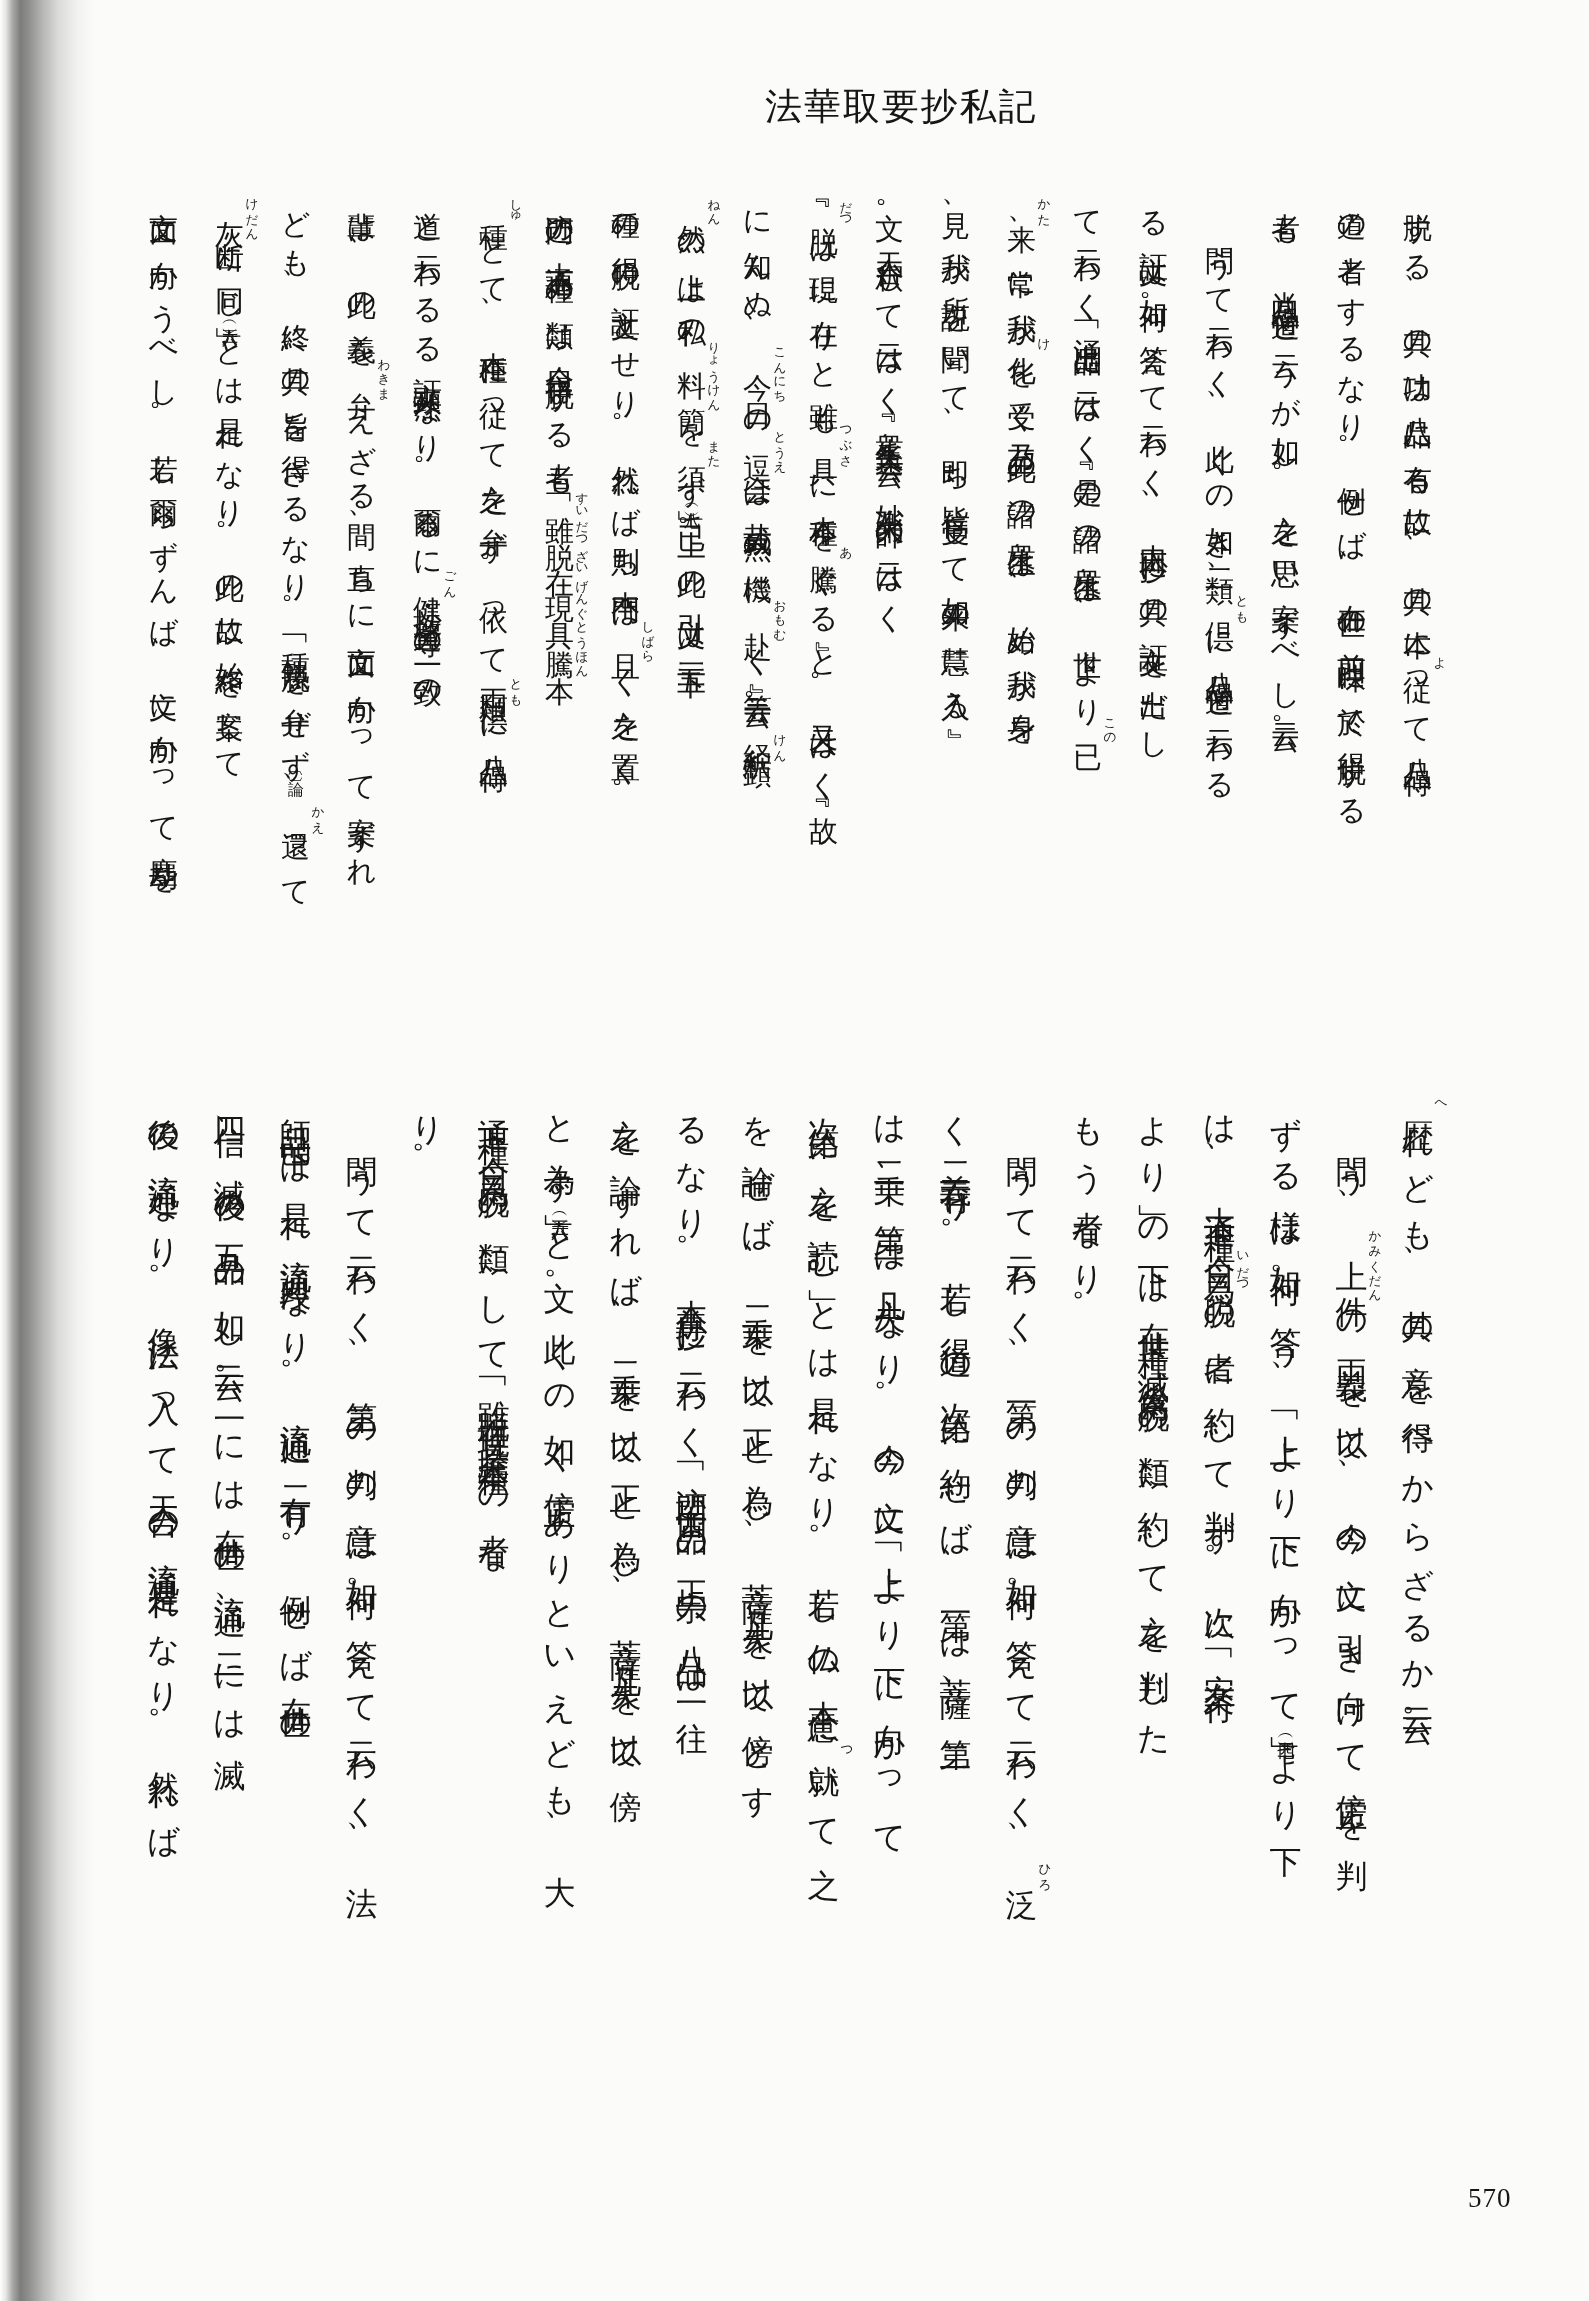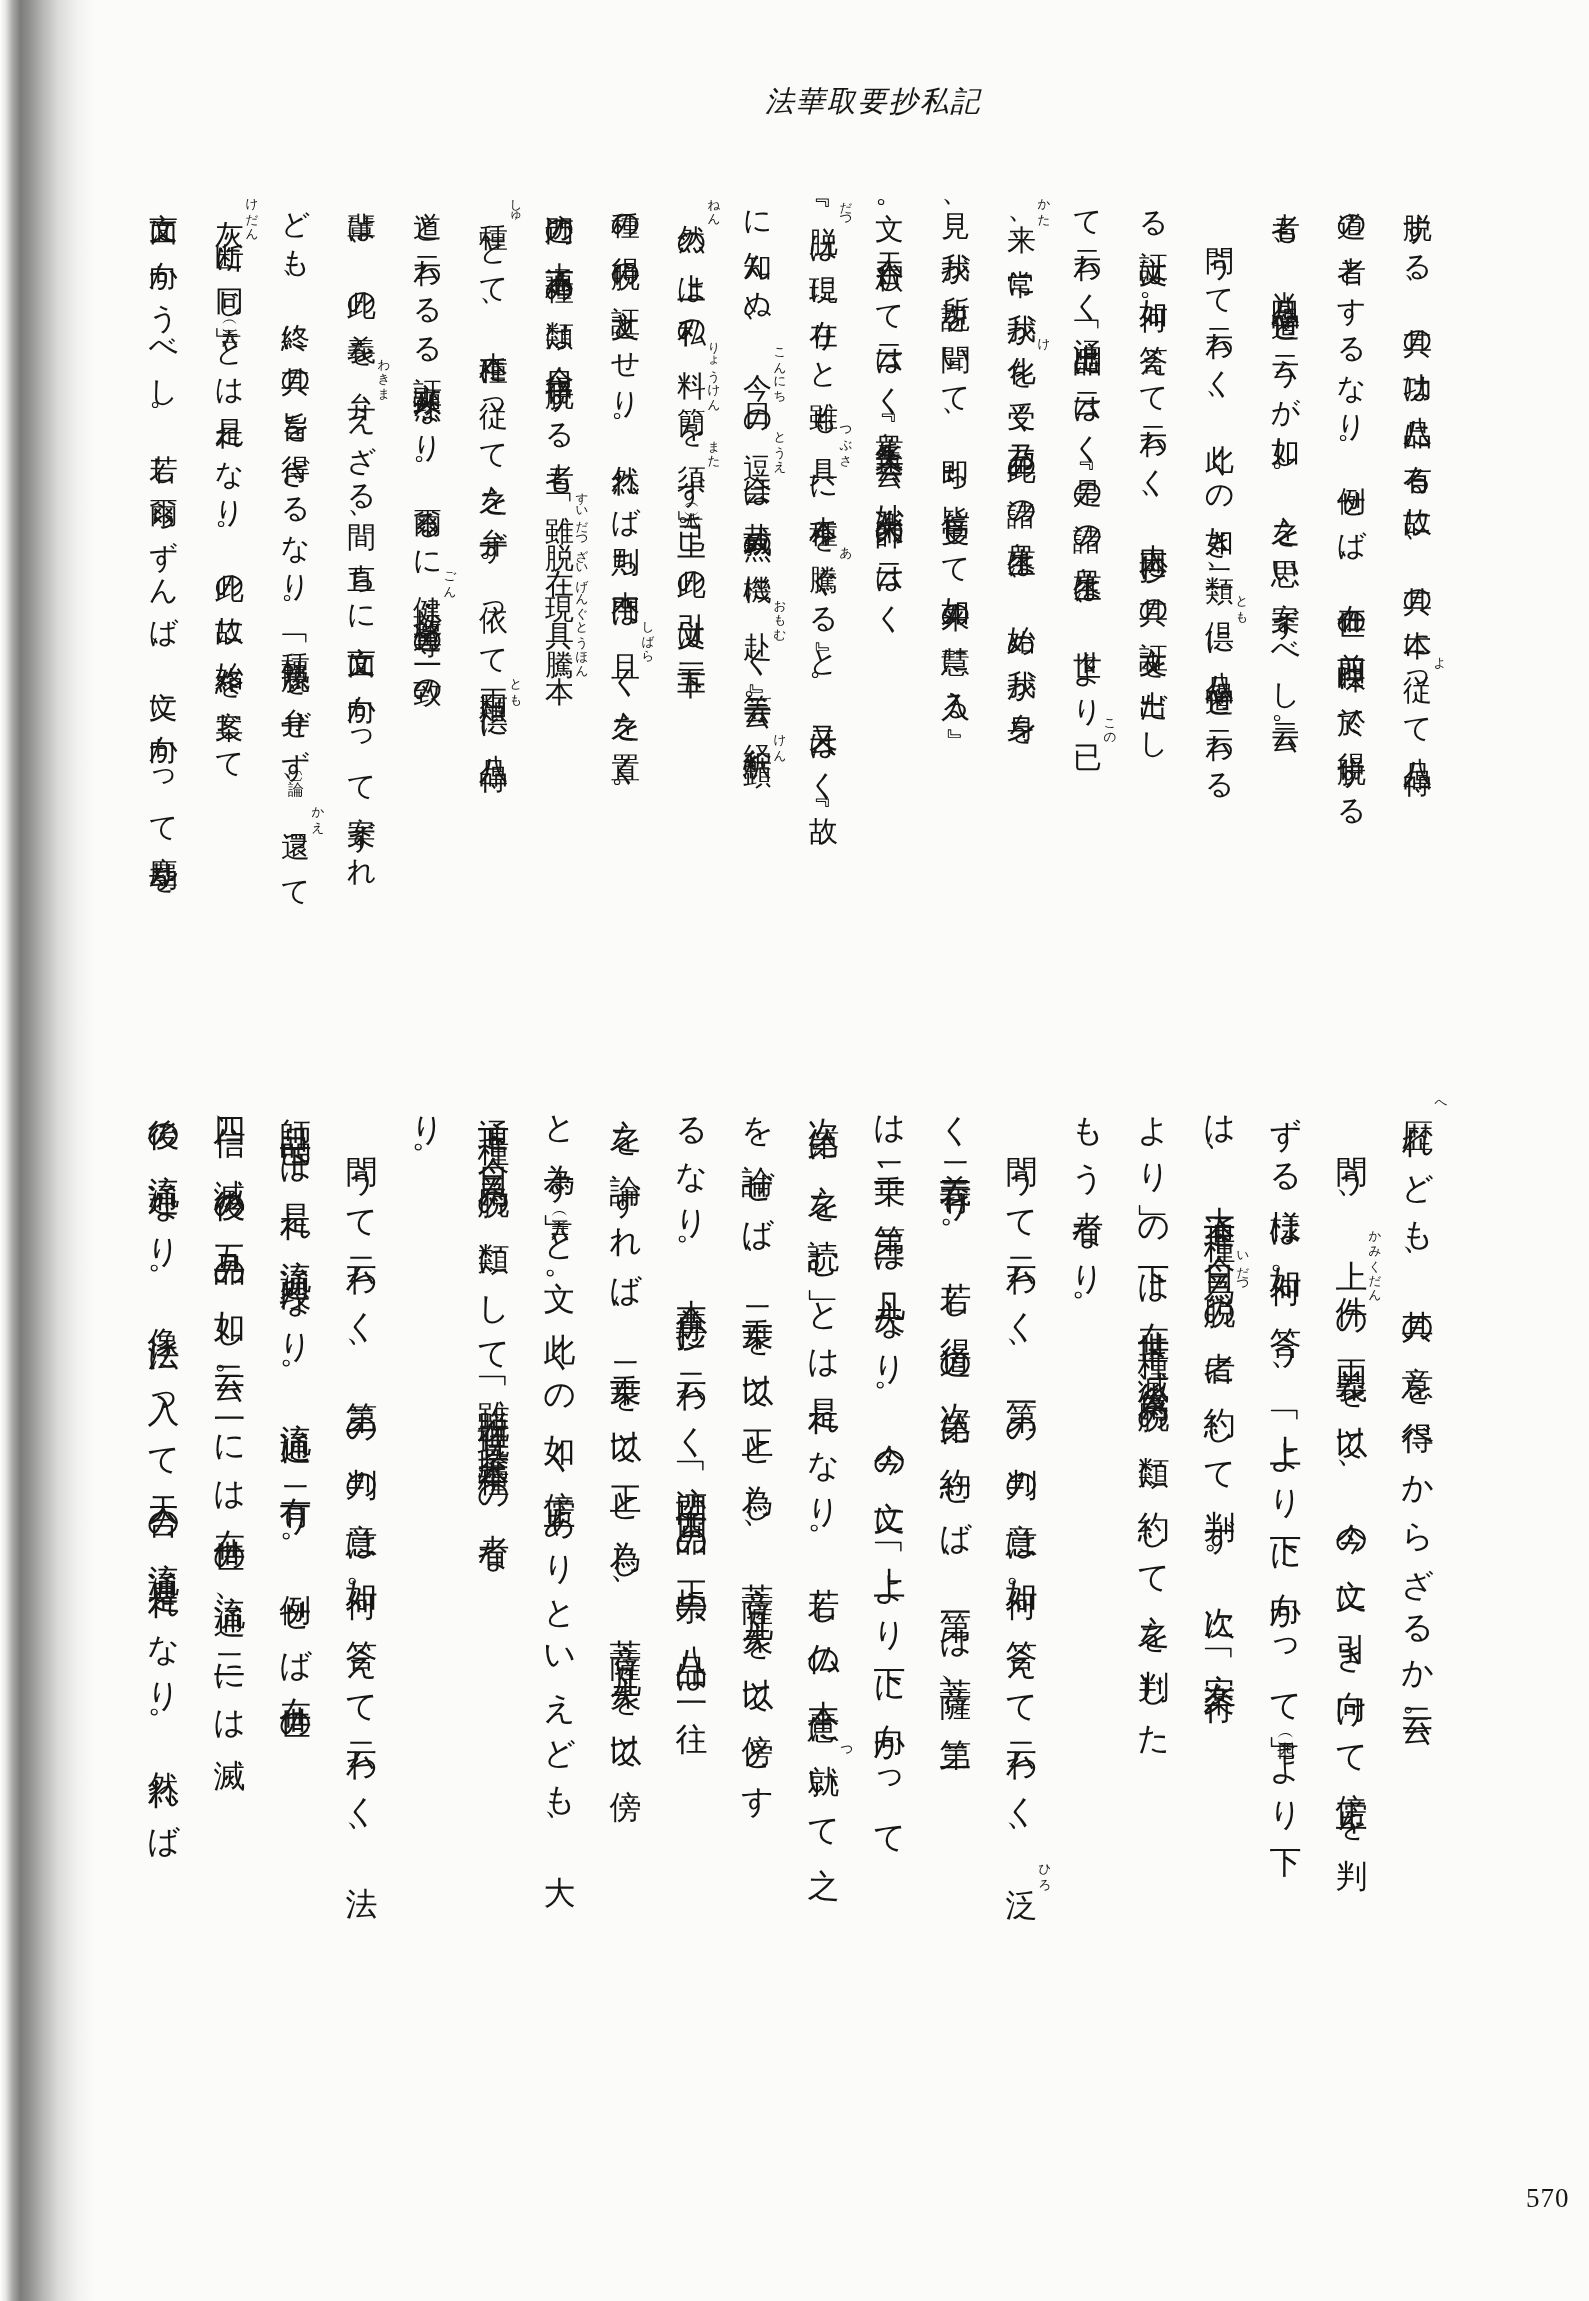--- a/index.html
+++ b/index.html
@@ -25,29 +25,28 @@
       #8f8f8d 29px,
       #b7b7b5 43px,
       #dadad8 58px,
       #f2f2f0 78px,
       #fbfbf9 95px);
   }
   .header-title{
     position:absolute;
     top:82px;
     left:765px;
-    font-size:29px;
+    font-size:37px;
     letter-spacing:1.9px;
     white-space:nowrap;
-    font-style:italic;
   }
   .page-number{
     position:absolute;
     top:2183px;
-    left:1526px;
+    left:1468px;
     font-size:27px;
     letter-spacing:1px;
   }
   .vblock{
     position:absolute;
     right:138px;
     writing-mode:vertical-rl;
     text-orientation:mixed;
     white-space:nowrap;
   }

